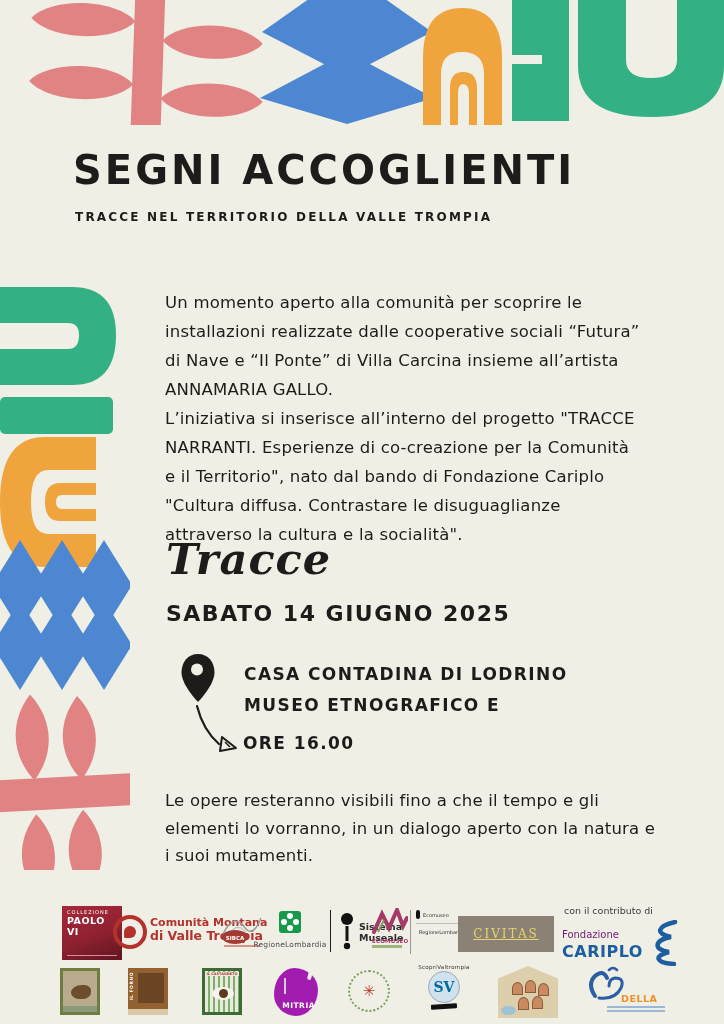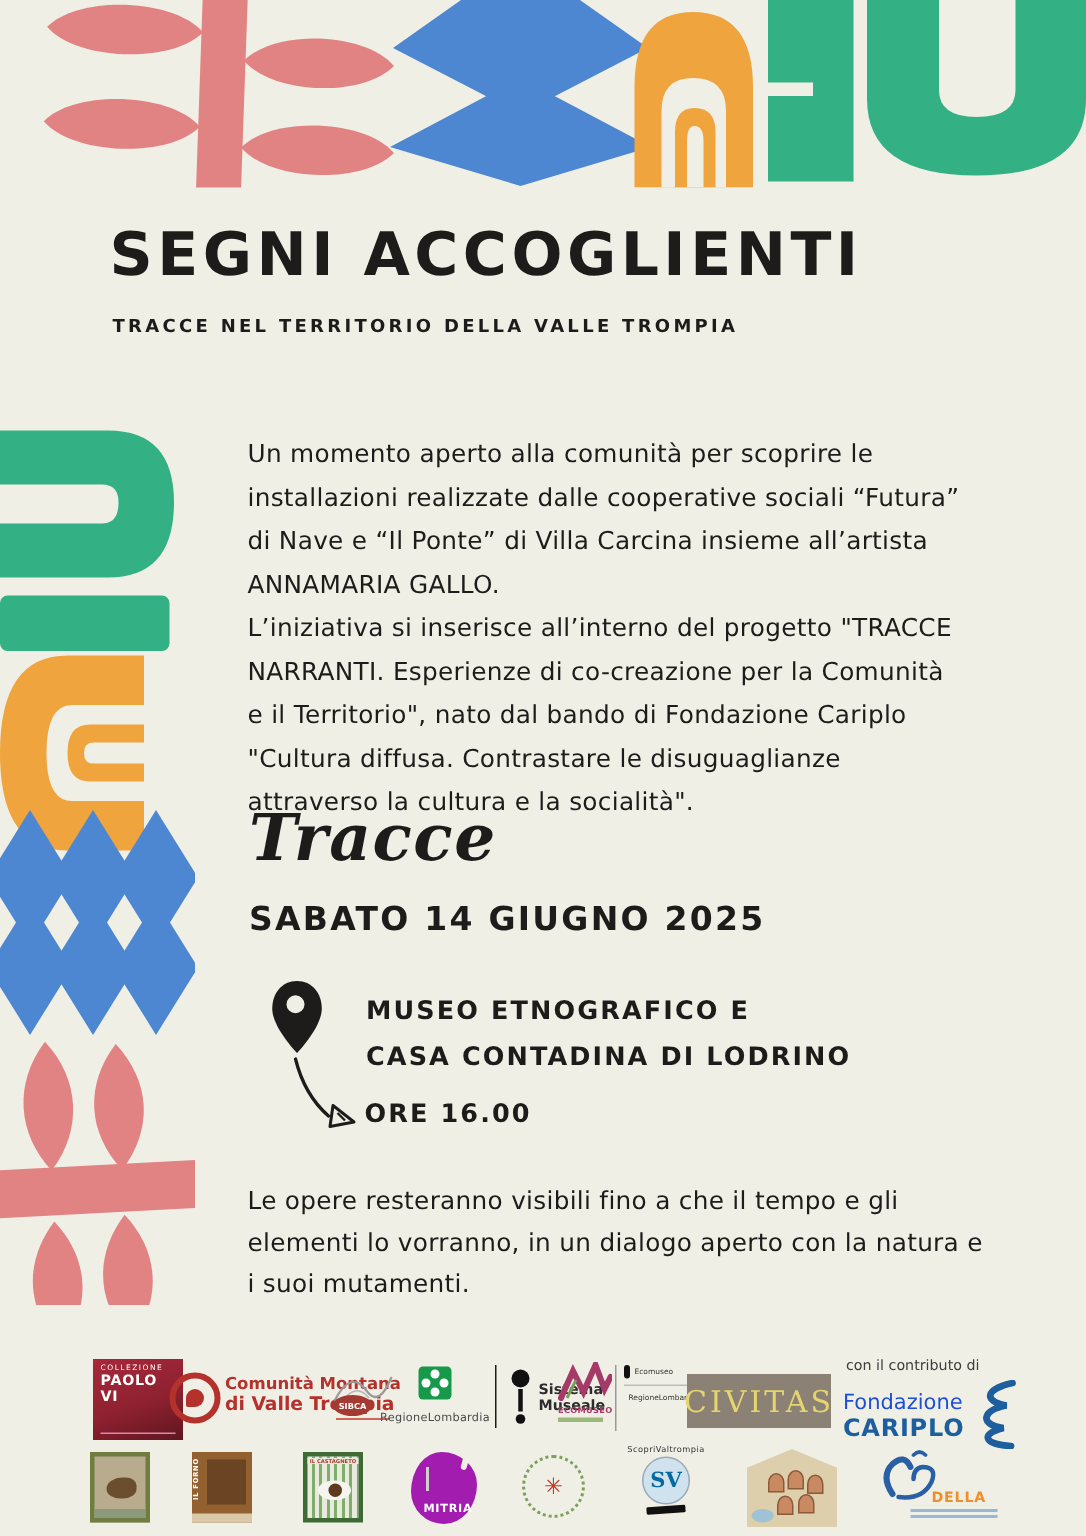--- a/index.html
+++ b/index.html
@@ -45,24 +45,24 @@
   .logo-ecomuseo { left:372px; top:908px; width:36px; text-align:left; }
   .logo-ecomuseo .lbl { font-size:5.5px; font-weight:700; color:#a53a68; letter-spacing:0.2px; }
   .logo-ecomuseo .sub { width:30px; height:3px; background:#9bb87a; margin-top:1px; }
   .ministack { left:416px; top:910px; width:46px; }
   .ministack .r { display:flex; align-items:center; gap:3px; }
   .ministack .dot { width:4px; height:9px; background:#111; border-radius:2px; }
   .ministack .t { font-size:5px; color:#333; }
   .ministack hr { border:none; border-top:1px solid #bbb; margin:4px 0; }
   .ministack .gsq { width:8px; height:8px; background:#169a4a; border-radius:1px; }
   .logo-civitas { left:458px; top:916px; width:96px; height:36px; background:#8b8174; display:flex; align-items:center; justify-content:center; }
-  .logo-civitas span { font-family:"DejaVu Serif","Liberation Serif",serif; font-size:20px; letter-spacing:2px; color:#e6d56e; }
+  .logo-civitas span { font-family:"DejaVu Serif","Liberation Serif",serif; font-size:12px; letter-spacing:2px; color:#e6d56e;text-decoration:underline; }
   .contrib { left:564px; top:905px; font-size:9.5px; color:#3d3d3d; }
   .logo-cariplo { left:562px; top:920px; display:flex; align-items:center; gap:6px; }
-  .logo-cariplo .f1 { font-size:14px; color:#1d4ed8; line-height:16px; }
+  .logo-cariplo .f1 { font-size:10px; color:#701a75; line-height:16px; }
   .logo-cariplo .f2 { font-size:16px; font-weight:700; color:#1d5e9e; letter-spacing:0.5px; line-height:17px; }
 
   
   .sqlogo { position:absolute; box-sizing:border-box; }
   .logo-museo { left:60px; top:968px; width:40px; height:47px; border:3px solid #6f7d3f; background:#b9ac8e; }
   .logo-museo i { position:absolute; left:8px; top:14px; width:20px; height:14px; background:#6b4e2e; border-radius:60% 40% 50% 50%; }
   .logo-museo b { position:absolute; left:0; bottom:0; width:100%; height:6px; background:#8a9a7a; }
   .logo-forno { left:128px; top:968px; width:40px; height:47px; background:#93602f; }
   .logo-forno i { position:absolute; right:4px; top:5px; width:26px; height:30px; background:#6b4523; }
   .logo-forno .vt { position:absolute; left:1px; top:4px; font-size:4.5px; color:#fff; writing-mode:vertical-rl; transform:rotate(180deg); letter-spacing:0.5px; font-weight:700; }
@@ -154,22 +154,22 @@
 
   <div class="abs script-title">Tracce</div>
   <div class="abs date">SABATO 14 GIUGNO 2025</div>
 
   <svg class="abs" style="left:179px;top:652px" width="38" height="56" viewBox="0 0 38 56">
     <path fill="#1d1c1a" d="M19,2 C9,2 2.5,10 2.5,20.5 C2.5,33 19,50 19,50 C19,50 35.5,33 35.5,20.5 C35.5,10 29,2 19,2 Z"></path>
     <circle cx="18" cy="17.5" r="6" fill="#f0efe6"></circle>
   </svg>
 
   <div class="abs venue">
+    <div>CASA CONTADINA DI LODRINO</div>
     <div>MUSEO ETNOGRAFICO E</div>
-    <div>CASA CONTADINA DI LODRINO</div>
   </div>
 
   <svg class="abs" style="left:183px;top:704px" width="62" height="52" viewBox="0 0 62 52">
     <path d="M14,2 Q20,26 36,40" fill="none" stroke="#1d1c1a" stroke-width="2.2" stroke-linecap="round"></path>
     <path d="M39,33 L53,44 L37,47 Z" fill="none" stroke="#1d1c1a" stroke-width="2" stroke-linejoin="round"></path>
     <path d="M42,38 L47,43" stroke="#1d1c1a" stroke-width="1.5"></path>
   </svg>
 
   <div class="abs time">ORE 16.00</div>
 

